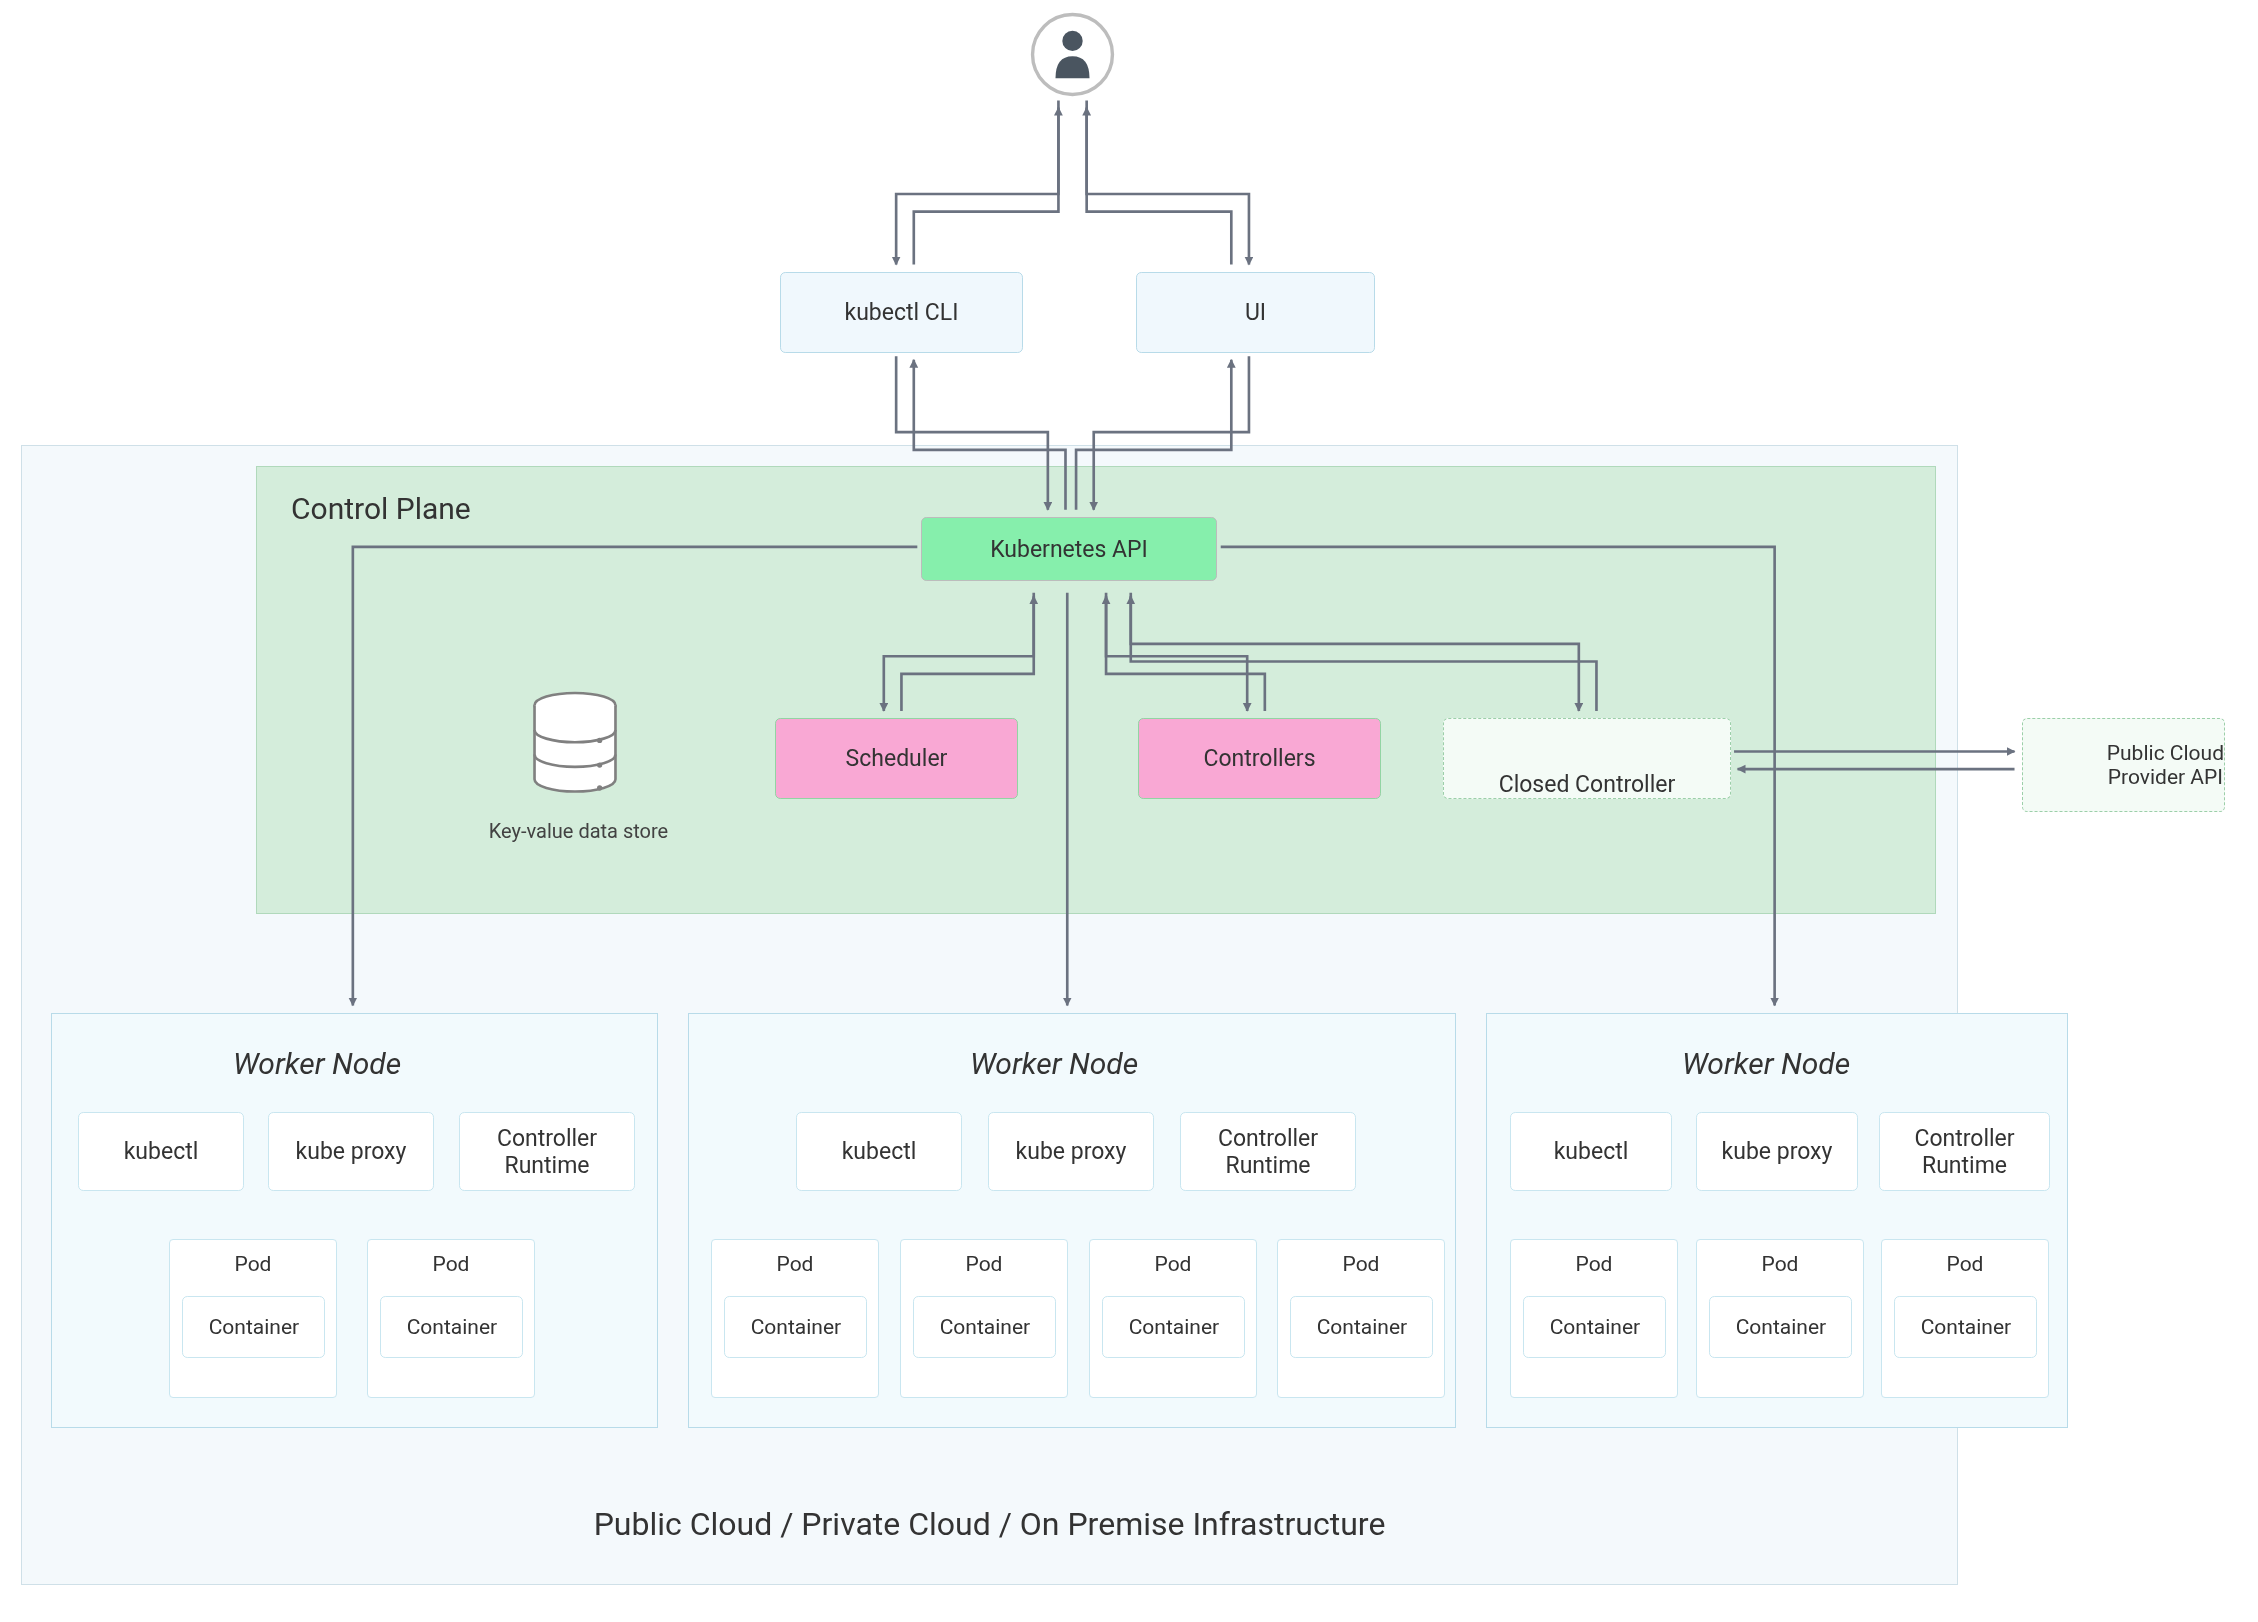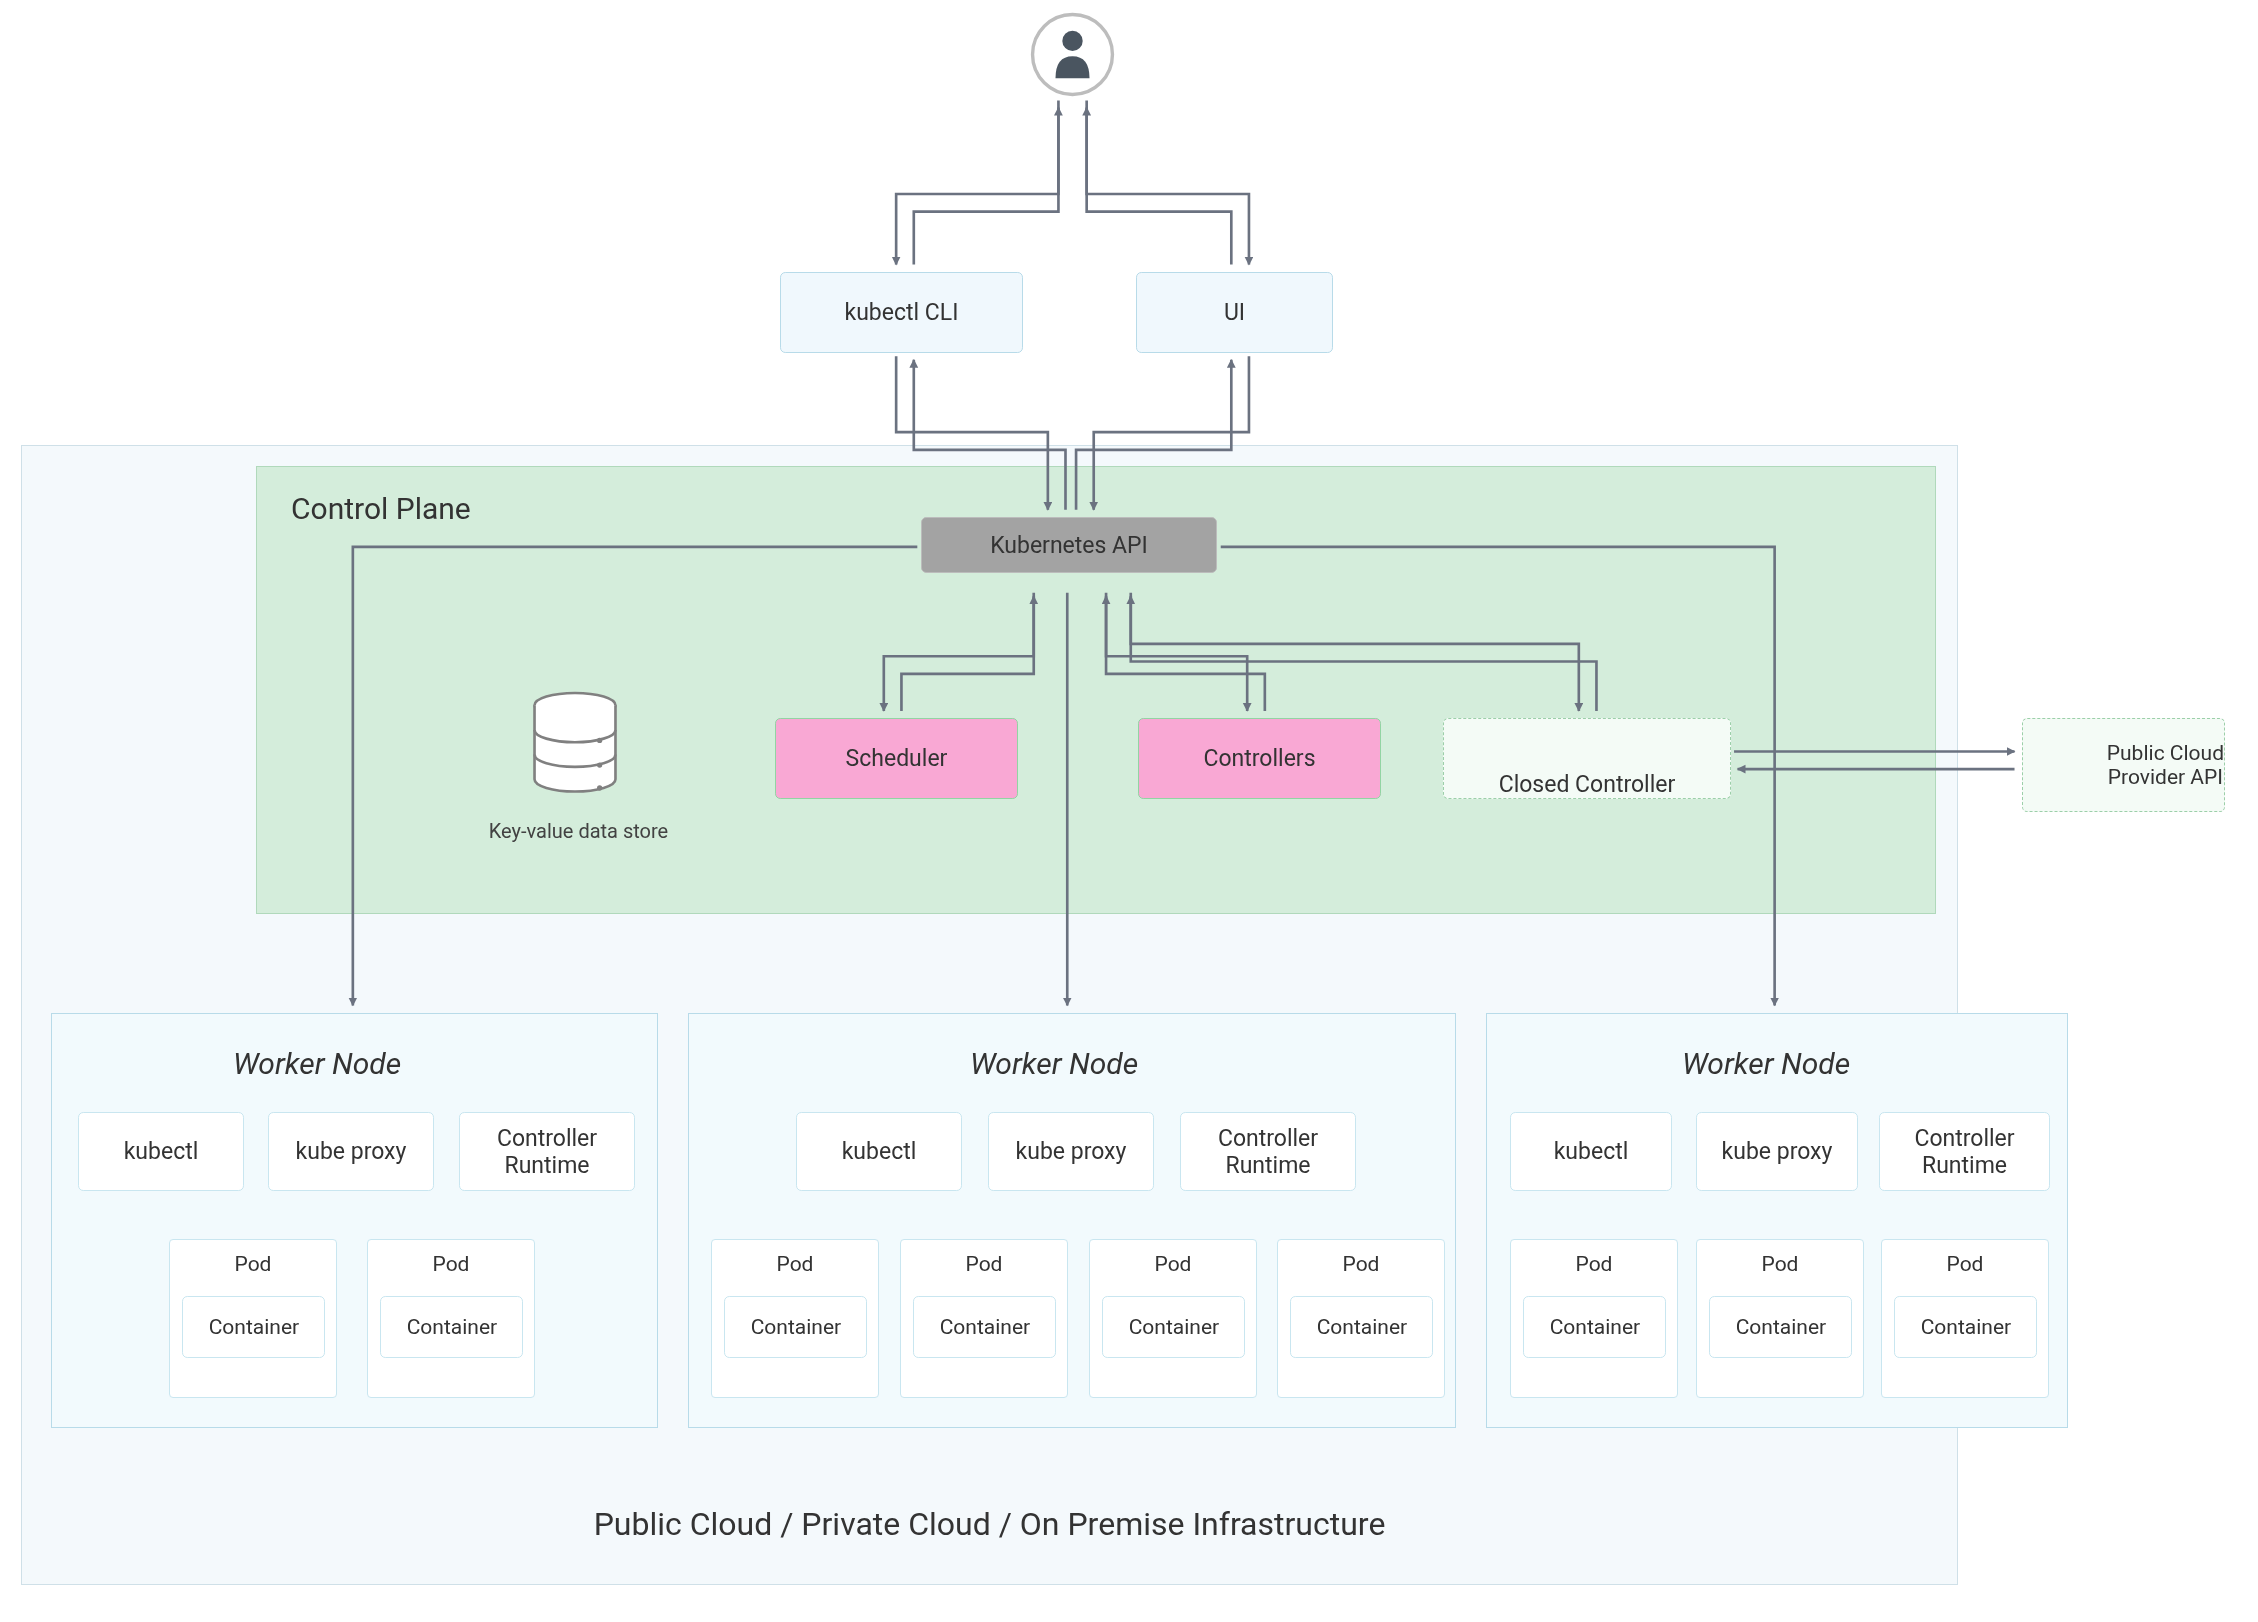--- a/index.html
+++ b/index.html
@@ -117,30 +117,30 @@
   <svg viewBox="0 0 100 100" width="85" height="85">
     <circle cx="50" cy="50" r="47" fill="#fff" stroke="#bdbdbd" stroke-width="4"></circle>
     <circle cx="50" cy="34" r="12" fill="#4a5560"></circle>
     <path d="M30 78 Q30 52 50 52 Q70 52 70 78 Z" fill="#4a5560"></path>
   </svg>
 </div>
 
 <div class="box light-blue" style="left:780px; top:272px; width:243px; height:81px;">
   <span>kubectl CLI</span>
 </div>
-<div class="box light-blue" style="left:1136px; top:272px; width:197px; height:81px;">
+<div class="box light-blue" style="left:1136px; top:272px; width:239px; height:81px;">
   <span>UI</span>
 </div>
 
 <div class="outer" style="left:21px; top:445px; width:1937px; height:1140px;"></div>
 
 <div class="control-plane" style="left:256px; top:466px; width:1680px; height:448px;"></div>
 <div class="title" style="left:291px; top:491px;">Control Plane</div>
 
-<div class="box" style="left:921px; top:517px; width:296px; height:56px; background:#a3a3a3; border:1.8px solid #bcbcbc;">
+<div class="box" style="left:921px; top:517px; width:296px; height:64px; background:#86efac; border:1.8px solid #bcbcbc;">
   <span>Kubernetes API</span>
 </div>
 
 <div class="box green-box" style="left:775px; top:718px; width:243px; height:81px;">
   <span>Scheduler</span>
 </div>
 <div class="box green-box" style="left:1138px; top:718px; width:243px; height:81px;">
   <span>Controllers</span>
 </div>
 <div class="box dashed-green" style="left:1443px; top:718px; width:288px; height:81px;align-items:flex-end;">

